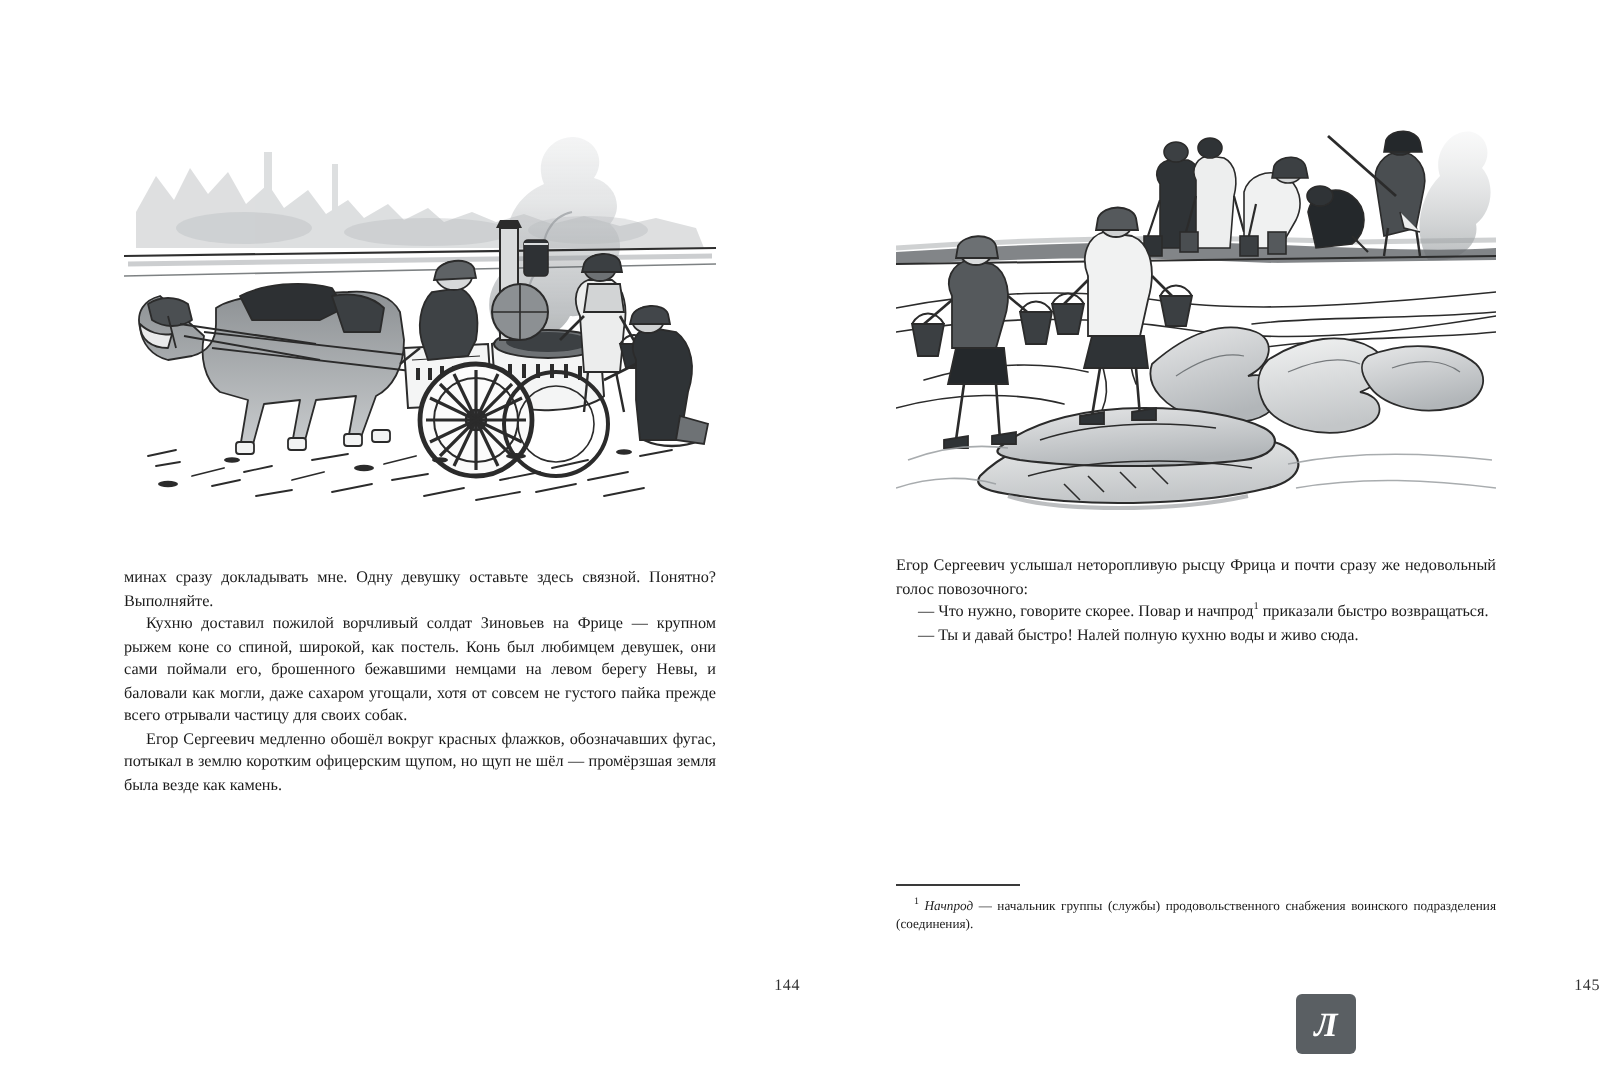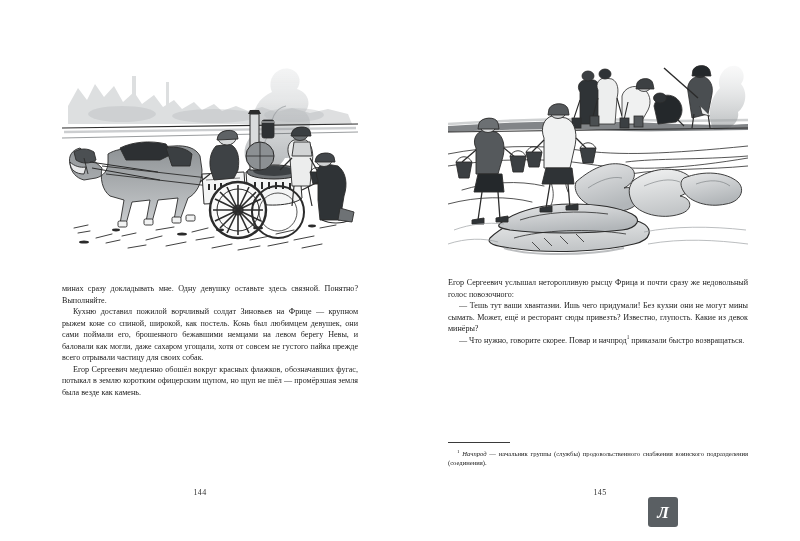--- a/index.html
+++ b/index.html
@@ -59,21 +59,21 @@
   }
   .footnote p{margin:0;text-indent:9px;}
   .fn-mark{font-size:5px;vertical-align:super;}
   .fn-term{font-style:italic;}
 
   sup.ref{font-size:5.2px;vertical-align:super;line-height:0;}
 
   .folio{
     position:absolute;
     width:100%;
-    text-align:center;
+    text-align:right;
     font-size:8px;
     color:#303030;
     letter-spacing:.3px;
   }
 
   
   .watermark{
     position:absolute;
     left:648px;top:497px;
     width:30px;height:30px;
@@ -443,22 +443,22 @@
           <path d="M6 168 C22 162 40 160 56 162"></path>
           <path d="M0 182 C18 176 36 176 50 180"></path>
           <path d="M196 170 C226 164 262 164 298 168"></path>
           <path d="M200 182 C234 176 268 178 300 182"></path>
         </g>
       </svg>
     </div>
 
     <div class="body-text" id="right-text" style="left:48px;top:277px;width:300px;">
         <p class="noindent">Егор Сергеевич услышал неторопливую рысцу Фрица и почти сразу же недовольный голос повозочного:</p>
-        <p>— Тешь тут ваши хвантазии. Ишь чего придумали! Без кухни они не могут мины сымать. Может, ещё и ресторант сюды привезть? Известно, глупость. Какие из девок минёры?</p>
         <p>— Что нужно, говорите скорее. Повар и начпрод<sup class="ref">1</sup> приказали быстро возвращаться.</p>
+        <p>— Ты и давай быстро! Налей полную кухню воды и живо сюда.</p>
       </div>
 
     <div class="footnote-wrap" style="left:48px;top:442px;width:300px;">
       <div class="footnote-rule"></div>
       <div class="footnote">
         <p>
           <span class="fn-mark">1</span>
           <span class="fn-term">Начпрод</span><span> — начальник группы (службы) продовольственного снабжения воинского подразделения (соединения).</span>
         </p>
       </div>

